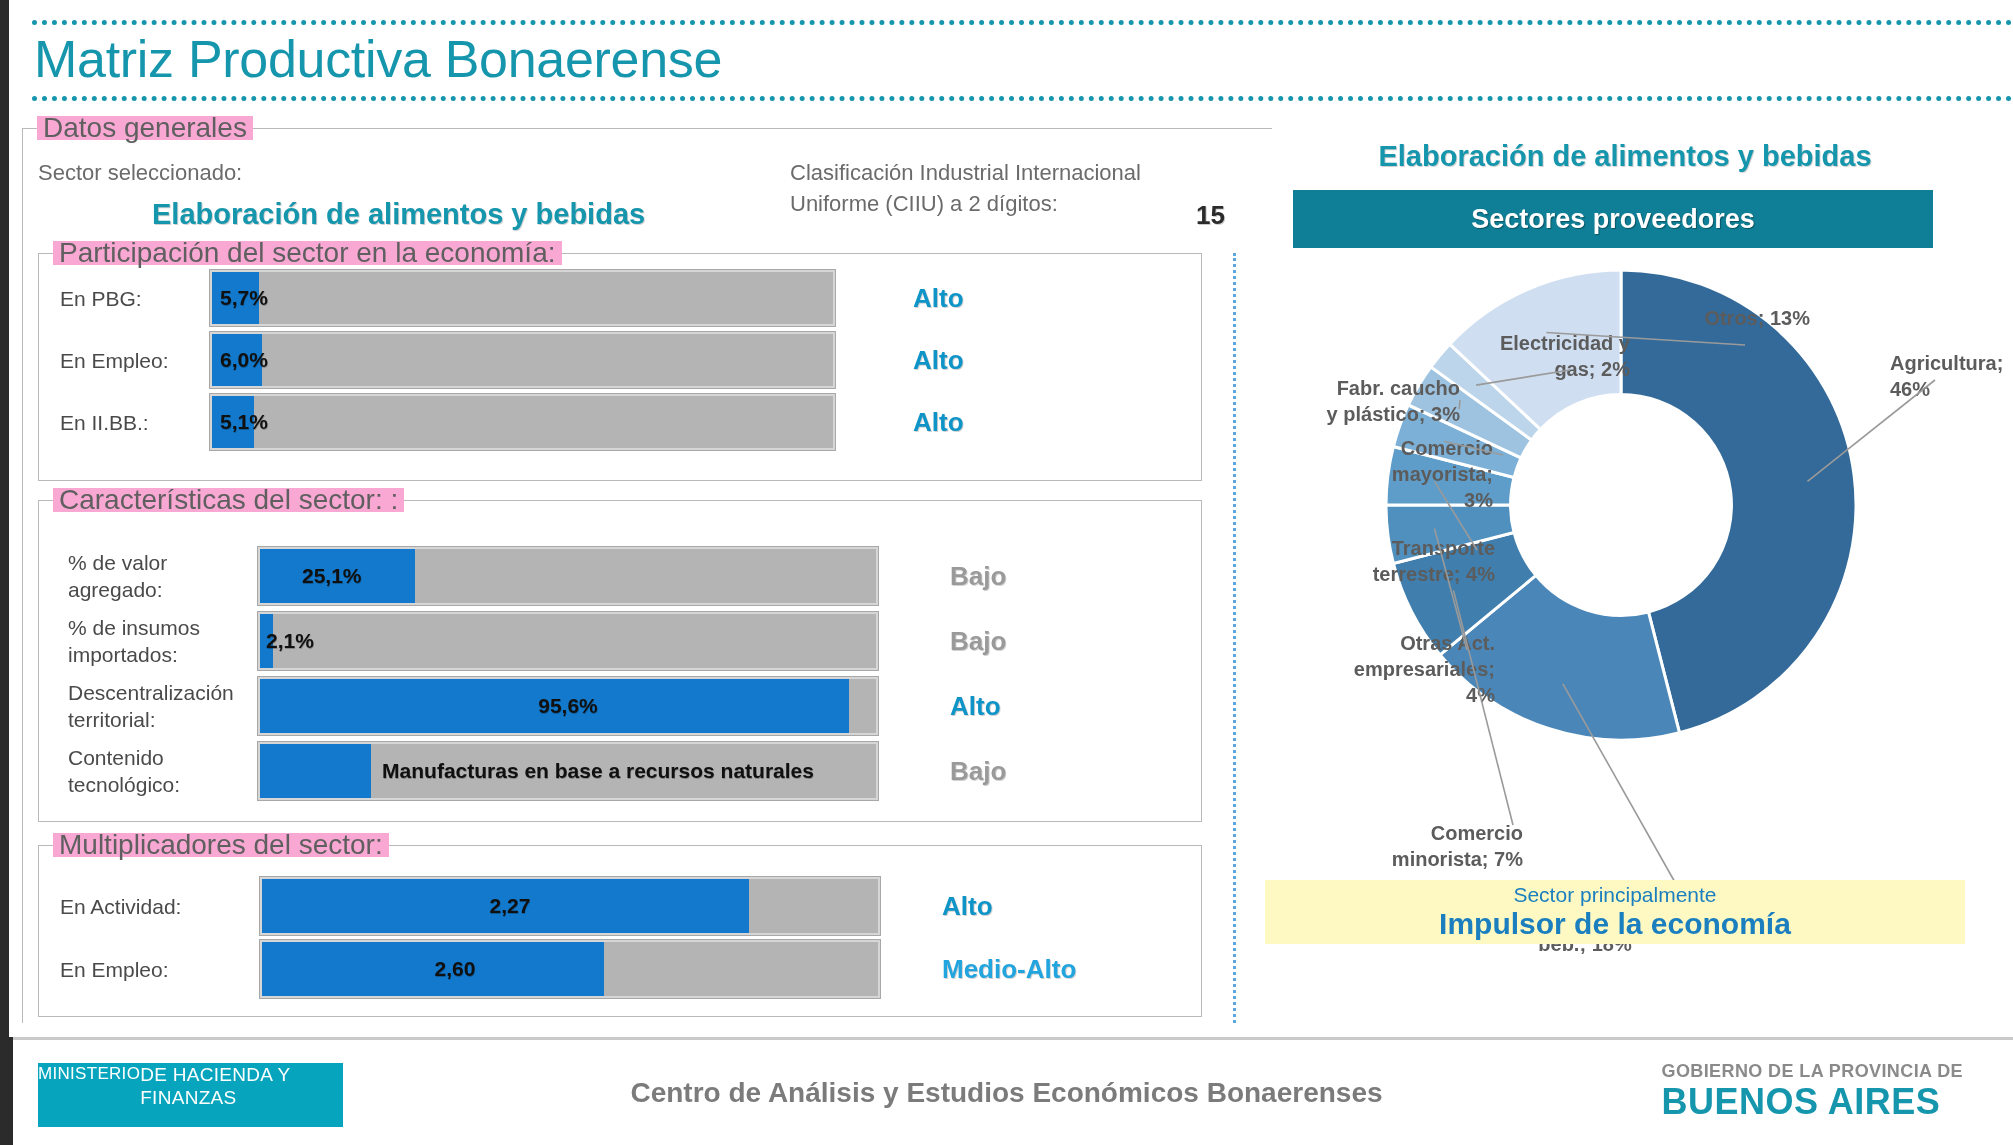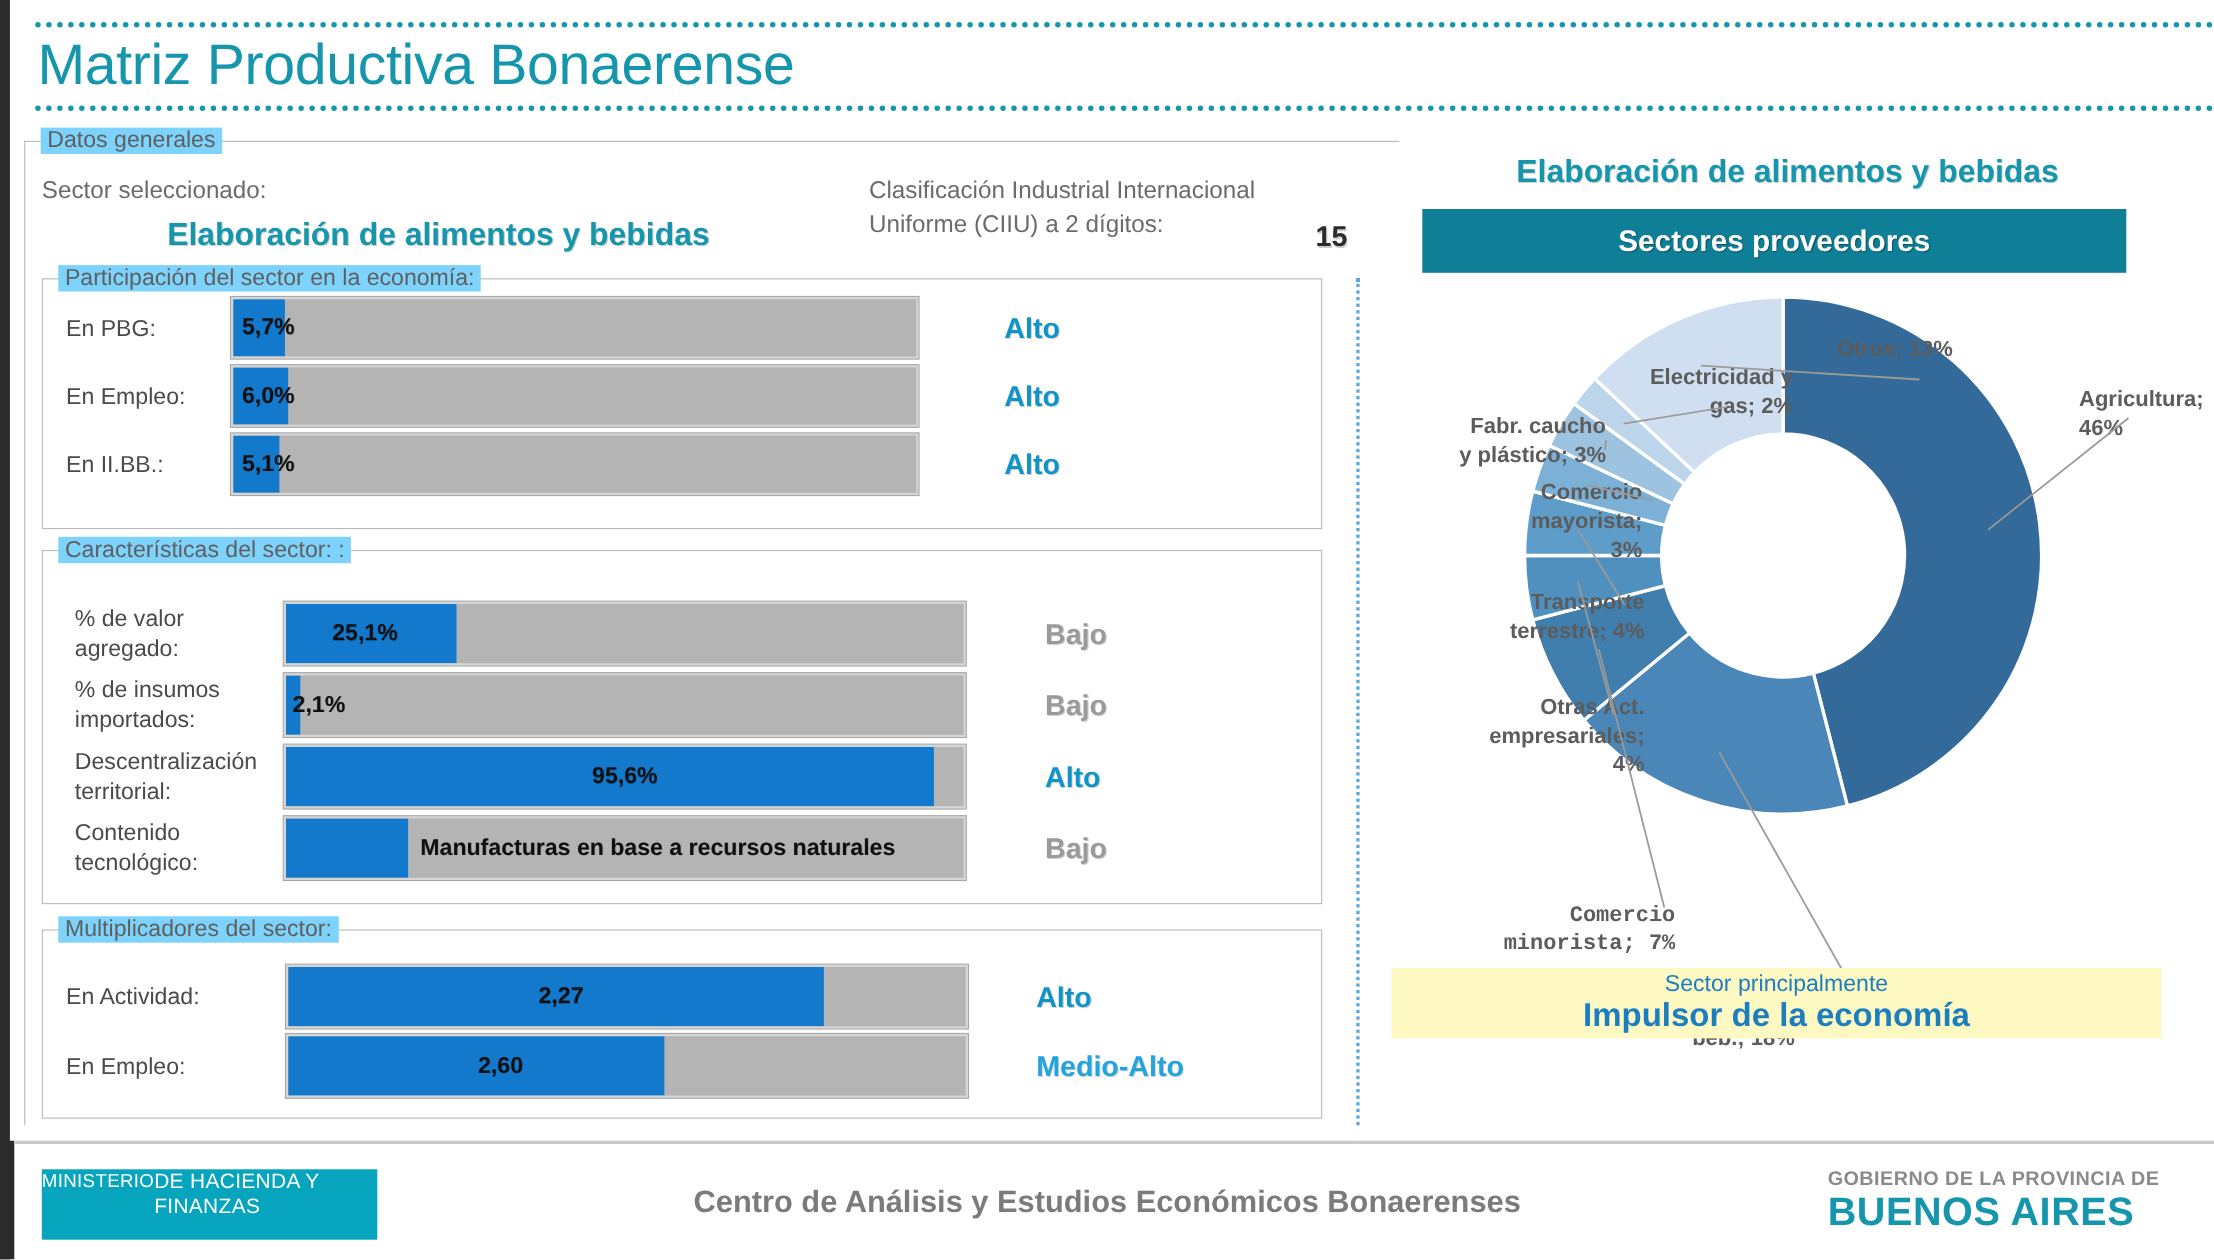--- a/index.html
+++ b/index.html
@@ -40,22 +40,22 @@
   }
 
   
   .group{
     position:absolute;
     border:1.5px solid #b9b9b9;
     box-sizing:border-box;
   }
   .group > .legend{
     position:absolute;top:-13px;left:14px;
-    background:#7dd3fc;padding:0 6px;
-    font-size:21px;color:#5f5f5f;white-space:nowrap;
+    background:#f9a8d4;padding:0 6px;
+    font-size:28px;color:#5f5f5f;white-space:nowrap;
     line-height:24px;
   }
 
   #grp-datos{left:22px;top:128px;width:1250px;height:895px;border-right:none;border-bottom:none;}
   #grp-part{left:38px;top:253px;width:1164px;height:228px;}
   #grp-carac{left:38px;top:500px;width:1164px;height:322px;}
   #grp-mult{left:38px;top:845px;width:1164px;height:172px;}
 
   .sector-label{
     position:absolute;left:38px;top:160px;
@@ -291,35 +291,35 @@
         <path d="M 22.382957134771658 191.55787651625928 A 235 235 0 0 1 37.365642670485386 149.941866482208 L 150.06185205512816 202.97267724663777 A 110.44999999999999 110.44999999999999 0 0 0 143.01998985334268 222.53220196264186 Z" fill="#7cb0d6" stroke="#ffffff" stroke-width="3"></path>
         <path d="M 37.365642670485386 149.941866482208 A 235 235 0 0 1 59.88100632188733 111.87046571126885 L 160.64407297128704 185.07911888429635 A 110.44999999999999 110.44999999999999 0 0 0 150.06185205512816 202.97267724663777 Z" fill="#9dc3e0" stroke="#ffffff" stroke-width="3"></path>
         <path d="M 59.88100632188733 111.87046571126885 A 235 235 0 0 1 78.69237255596823 89.13143010675822 L 169.48541510130508 174.3917721501764 A 110.44999999999999 110.44999999999999 0 0 0 160.64407297128704 185.07911888429635 Z" fill="#bcd5ea" stroke="#ffffff" stroke-width="3"></path>
         <path d="M 78.69237255596823 89.13143010675822 A 235 235 0 0 1 249.99999999999994 15 L 249.99999999999997 139.55 A 110.44999999999999 110.44999999999999 0 0 0 169.48541510130508 174.3917721501764 Z" fill="#cfdef0" stroke="#ffffff" stroke-width="3"></path>
       </svg>
     <div id="pie-labels">
         <div class="pie-label" style="left: 645px; top: 100px; width: 150px; text-align: left;">Agricultura;
 46%</div>
         <div class="pie-label" style="left: 250px; top: 655px; width: 180px; text-align: center;">Elab. Alim. y
 beb.; 18%</div>
-        <div class="pie-label" style="left: 88px; top: 570px; width: 190px; text-align: right; font-family: Liberation Mono, monospace;">Comercio
+        <div class="pie-label" style="left: 88px; top: 570px; width: 190px; text-align: right;">Comercio
 minorista; 7%</div>
         <div class="pie-label" style="left: 40px; top: 380px; width: 210px; text-align: right;">Otras Act.
 empresariales;
 4%</div>
         <div class="pie-label" style="left: 60px; top: 285px; width: 190px; text-align: right;">Transporte
 terrestre; 4%</div>
         <div class="pie-label" style="left: 88px; top: 185px; width: 160px; text-align: right;">Comercio
 mayorista;
 3%</div>
         <div class="pie-label" style="left: 40px; top: 125px; width: 175px; text-align: right;">Fabr. caucho
 y plástico; 3%</div>
         <div class="pie-label" style="left: 210px; top: 80px; width: 175px; text-align: right;">Electricidad y
 gas; 2%</div>
-        <div class="pie-label" style="left: 390px; top: 55px; width: 175px; text-align: center;">Otros; 13%</div>
+        <div class="pie-label" style="left: 390px; top: 55px; width: 175px; text-align: right;">Otros; 13%</div>
       </div>
   <svg width="760" height="700" style="position: absolute; left: 0px; top: 0px; pointer-events: none;">
         <line x1="562.5175638471219" y1="231.4373520899108" x2="690" y2="130" stroke="#9a9a9a" stroke-width="1.6"></line>
         <line x1="317.9048050575099" y1="433.7986250634889" x2="440" y2="650" stroke="#9a9a9a" stroke-width="1.6"></line>
         <line x1="208.4907734525869" y1="340.3502139510349" x2="268" y2="575" stroke="#9a9a9a" stroke-width="1.6"></line>
         <line x1="189.4824361528782" y1="278.5626479100893" x2="222" y2="400" stroke="#9a9a9a" stroke-width="1.6"></line>
         <line x1="189.48243615287817" y1="231.4373520899109" x2="232" y2="300" stroke="#9a9a9a" stroke-width="1.6"></line>
         <line x1="199.11441543660558" y1="191.31727099388527" x2="258" y2="205" stroke="#9a9a9a" stroke-width="1.6"></line>
         <line x1="214.18049892325854" y1="159.3002138389303" x2="215" y2="150" stroke="#9a9a9a" stroke-width="1.6"></line>
         <line x1="231.14351035815162" y1="135.16428992724633" x2="325" y2="120" stroke="#9a9a9a" stroke-width="1.6"></line>

